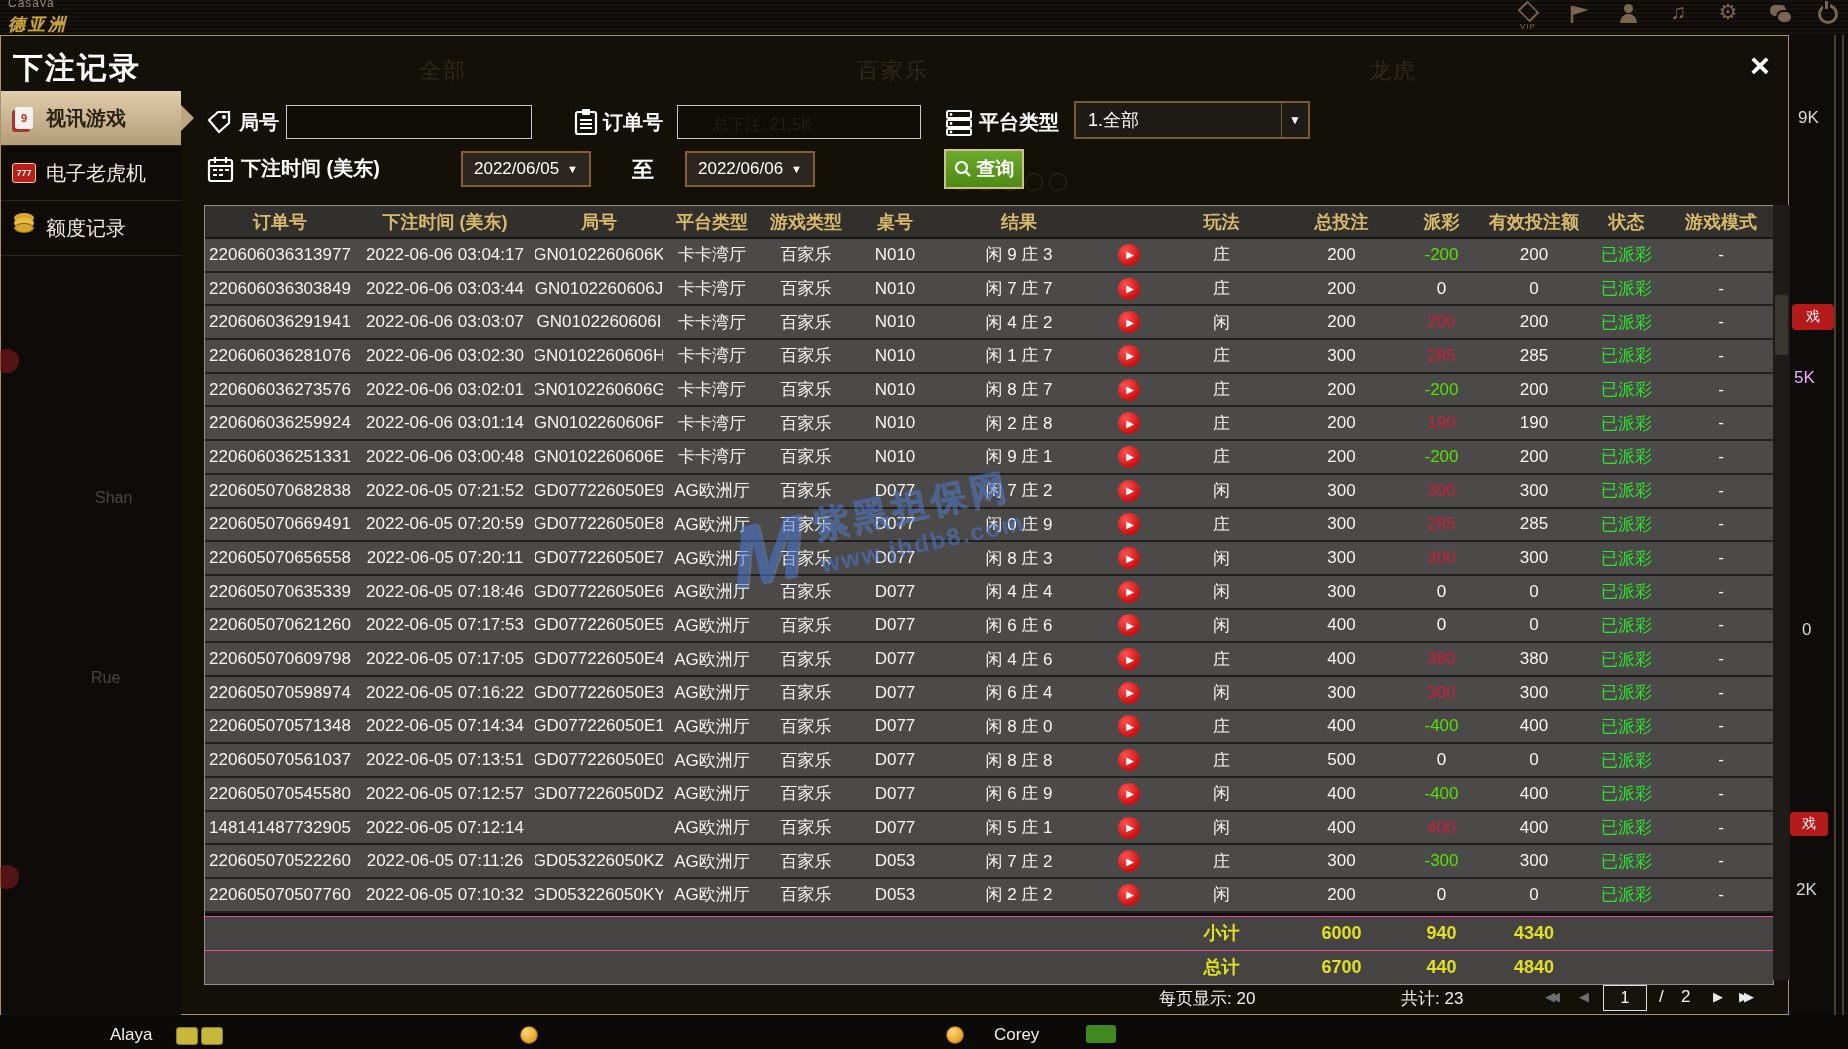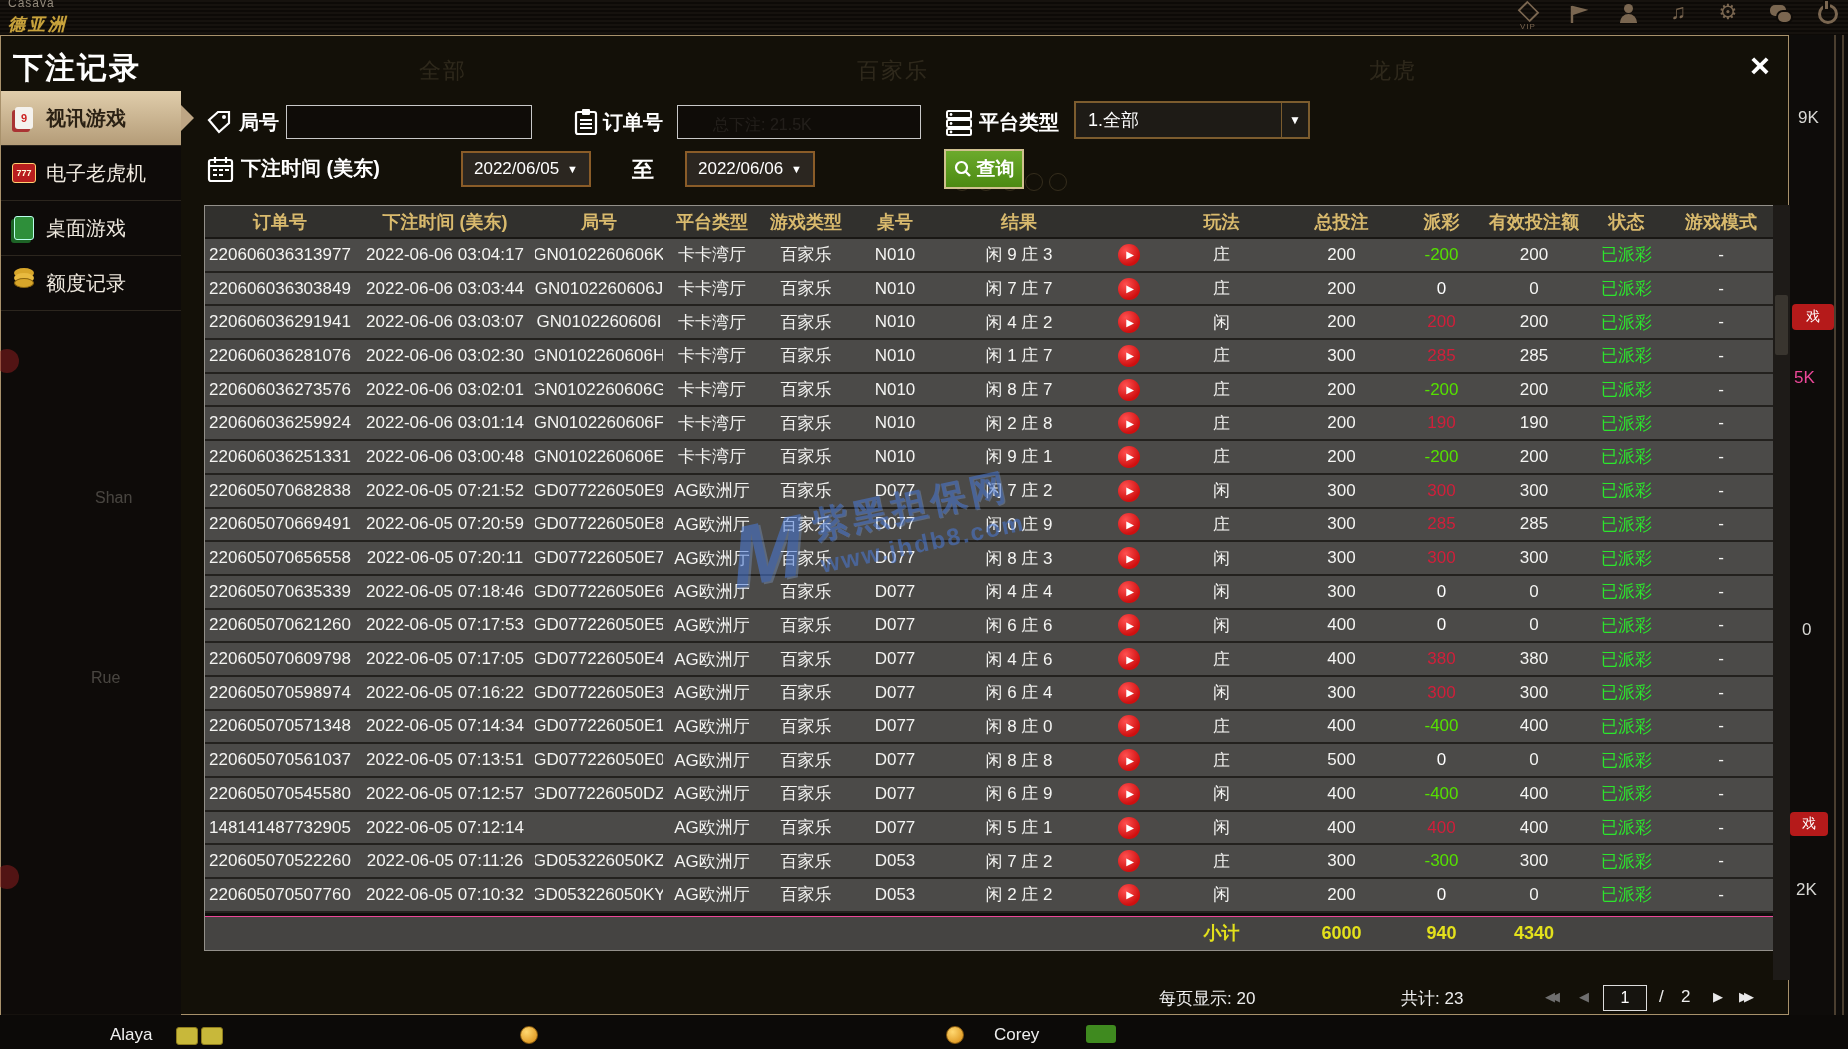--- a/index.html
+++ b/index.html
@@ -137,26 +137,20 @@
       <span class="s-ic">
           <span class="ic-card">9</span>
         </span>
       <span class="lbl">视讯游戏</span>
     </div>
     <div class="side-item">
       <span class="s-ic">
           <span class="ic-slot">777</span>
         </span>
       <span class="lbl">电子老虎机</span>
-    </div>
-    <div class="side-item">
-      <span class="s-ic">
-          <span class="ic-table"></span>
-        </span>
-      <span class="lbl">桌面游戏</span>
     </div>
     <div class="side-item">
       <span class="s-ic">
           <span class="ic-coins"></span>
         </span>
       <span class="lbl">额度记录</span>
     </div>
     <span class="abs ghost-chip" style="left:-6px;top:258px"></span>
     <span class="abs side-ghost" style="left:94px;top:398px">Shan</span>
     <span class="abs side-ghost" style="left:90px;top:578px">Rue</span>
@@ -610,20 +604,36 @@
         <div class="cell" style="width: 88px;"></div>
         <div class="cell" style="width: 160px;"></div>
         <div class="cell" style="width: 60px;"></div>
         <div class="cell" style="width: 125px;">小计</div>
         <div class="cell" style="width: 115px;">6000</div>
         <div class="cell" style="width: 85px;">940</div>
         <div class="cell" style="width: 100px;">4340</div>
         <div class="cell" style="width: 85px;"></div>
         <div class="cell" style="width: 104px;"></div>
       </div>
+      <div class="subrow">
+        <div class="cell" style="width: 150px;"></div>
+        <div class="cell" style="width: 180px;"></div>
+        <div class="cell" style="width: 128px;"></div>
+        <div class="cell" style="width: 98px;"></div>
+        <div class="cell" style="width: 90px;"></div>
+        <div class="cell" style="width: 88px;"></div>
+        <div class="cell" style="width: 160px;"></div>
+        <div class="cell" style="width: 60px;"></div>
+        <div class="cell" style="width: 125px;">总计</div>
+        <div class="cell" style="width: 115px;">6700</div>
+        <div class="cell" style="width: 85px;">440</div>
+        <div class="cell" style="width: 100px;">4840</div>
+        <div class="cell" style="width: 85px;"></div>
+        <div class="cell" style="width: 104px;"></div>
+      </div>
     </div>
 
   <div class="abs scrollstrip">
       <div class="abs scrollthumb"></div>
     </div>
 
   <span class="abs ftext" style="left:1158px;top:951px">每页显示: 20</span>
   <span class="abs ftext" style="left:1400px;top:951px">共计: 23</span>
   <span class="abs pgarrow dim" style="left:1544px;top:953px">◀◀</span>
   <span class="abs pgarrow dim" style="left:1578px;top:953px">◀</span>
@@ -639,21 +649,21 @@
       <span class="wm-t1">紫黑担保网</span>
       <span class="wm-t2">www.jhdb8.com</span>
     </span>
   </div>
 </div>
 
 <div class="abs rline" style="left:1834px"></div>
 <div class="abs rline" style="left:1842px"></div>
 <span class="abs rtxt" style="left:1798px;top:108px">9K</span>
 <div class="abs redbtn" style="left:1792px;top:304px;width:42px;height:26px">戏</div>
-<span class="abs rtxt" style="left:1794px;top:368px;color:#ec4899">5K</span>
+<span class="abs rtxt" style="left:1794px;top:368px;color:#f0abfc">5K</span>
 <span class="abs rtxt" style="left:1802px;top:620px">0</span>
 <div class="abs redbtn" style="left:1790px;top:812px;width:38px;height:24px">戏</div>
 <span class="abs rtxt" style="left:1796px;top:880px">2K</span>
 
 <div class="abs bstrip">
 
   <span class="abs bname" style="left:110px;top:10px">Alaya</span>
   <span class="abs ybadge" style="left:176px;top:12px"></span>
   <span class="abs ybadge" style="left:201px;top:12px"></span>
   <span class="abs coin" style="left:520px;top:11px"></span>

